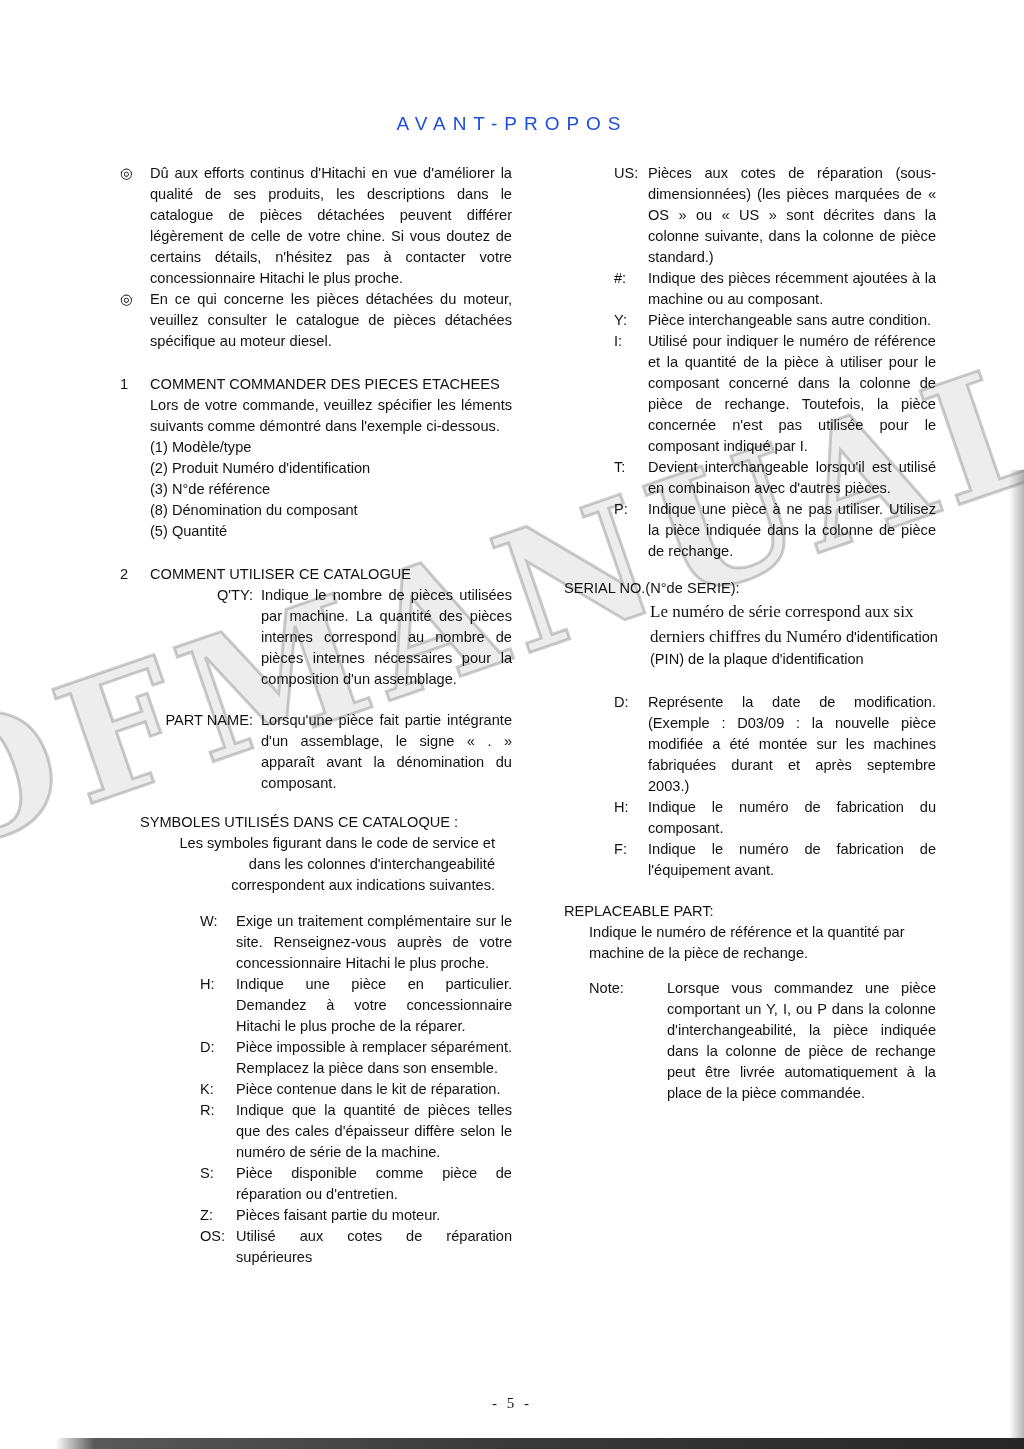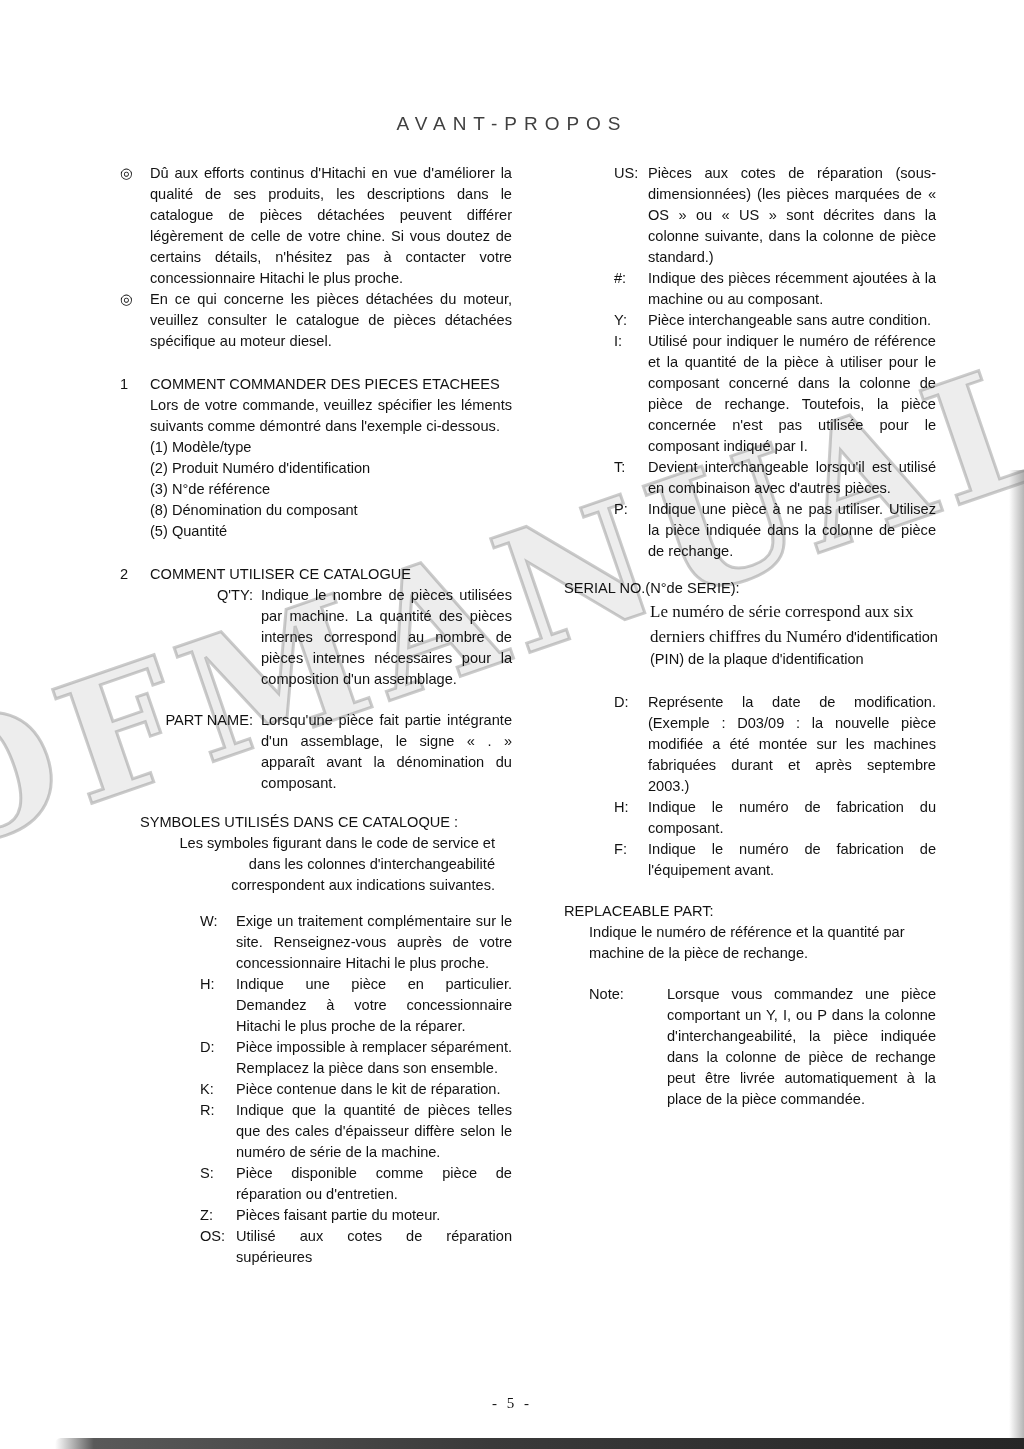--- a/index.html
+++ b/index.html
@@ -13,21 +13,21 @@
     font-family:"Liberation Sans", sans-serif;
     font-size:14.6px;
     line-height:1.44;
     color:#121212;
   }
   .title {
     padding-top:110px;
     text-align:center;
     font-size:19px;
     letter-spacing:7px;
-    color:#404040;
+    color:#1d4ed8;
   }
   .cols {
     position:relative;
     z-index:2;
     display:flex;
     padding:26px 0 0 120px;
   }
   .col-left  { width:392px; flex:none; }
   .col-right { width:372px; flex:none; margin-left:52px; }
 
@@ -54,21 +54,21 @@
   
   .symrow-r { display:flex; margin-left:50px;justify-content:space-between; }
   .symrow-r .skey  { width:34px; flex:none; }
   .symrow-r .stext { flex:1; text-align:justify; }
   .serial-heading { margin-top:16px; }
   .serial-text { margin-left:86px; width:288px; margin-top:1px; }
   .serif { font-family:"Liberation Serif", serif; font-size:17px; }
   .gap20 { margin-top:20px; }
   .gap22 { margin-top:22px; }
   .repl-text { margin-left:25px; width:352px; }
-  .noterow { display:flex; margin-left:25px; margin-top:20px; }
+  .noterow { display:flex; margin-left:25px; margin-top:14px; }
   .noterow .nlabel { width:78px; flex:none; }
   .noterow .ntext  { flex:1; text-align:justify; }
 
   
   .footer {
     position:absolute;
     left:0; right:0; bottom:34px;
     text-align:center;
     font-family:"Liberation Serif", serif;
     font-size:15px;

